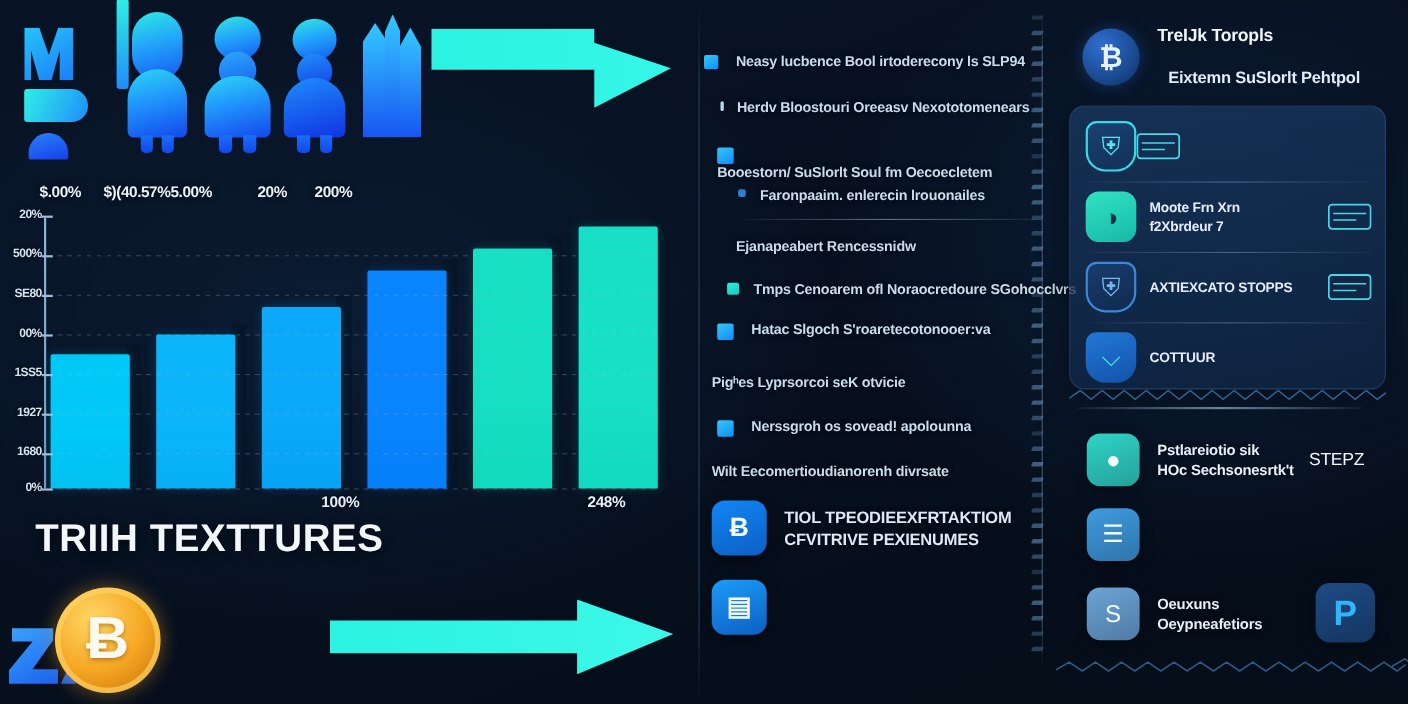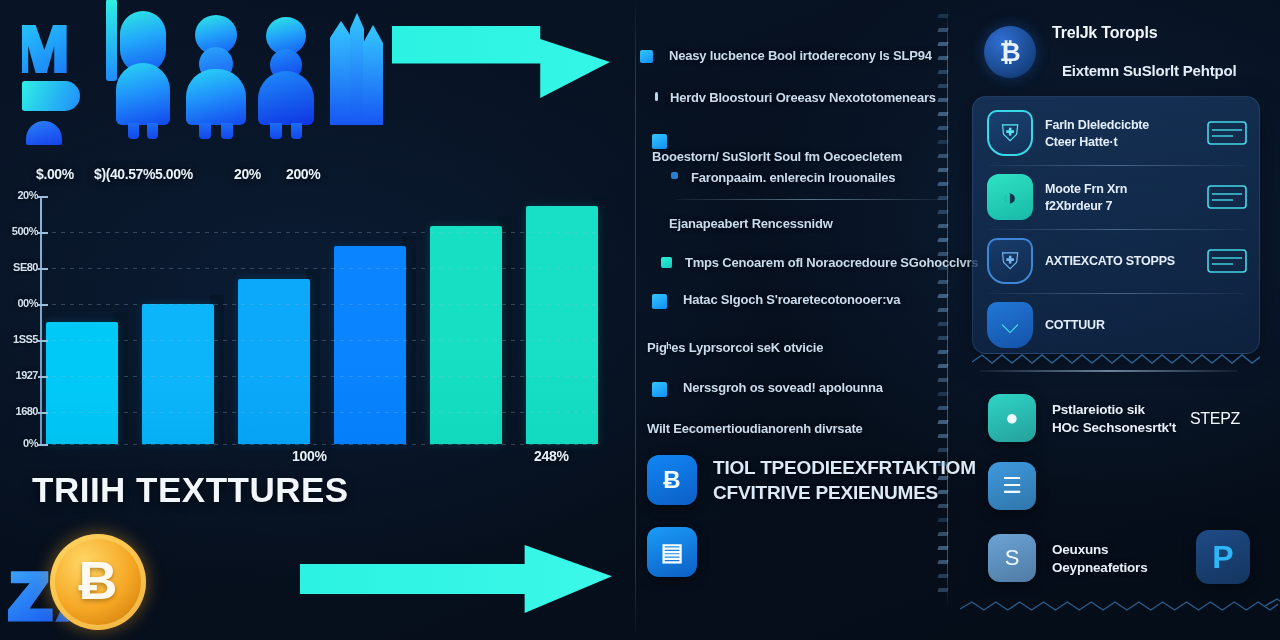--- a/index.html
+++ b/index.html
@@ -188,21 +188,21 @@
   }
 
   .mid-card { position: absolute; display: flex; align-items: center; gap: 16px; }
   .mid-card-icon {
     flex: 0 0 auto; width: 50px; height: 50px; border-radius: 12px;
     display: flex; align-items: center; justify-content: center;
     box-shadow: 0 3px 12px rgba(0,0,0,.45);
   }
   .mid-card-text {
     display: flex; flex-direction: column; gap: 3px;
-    color: #dce9f6; font-size: 19px; font-weight: 700; letter-spacing: -0.2px;
+    color: #dce9f6; font-size: 15px; font-weight: 700; letter-spacing: -0.2px;
     white-space: nowrap; text-shadow: 0 0 5px rgba(0,0,0,.7);
   }
 
   
   #tick-rail { position: absolute; left: 938px; top: 8px; width: 20px; height: 600px; }
   #tick-rail-line {
     position: absolute; left: 9px; top: 0; width: 1px; height: 600px;
     background: linear-gradient(180deg, rgba(120,170,215,0), rgba(120,170,215,.45) 8%, rgba(120,170,215,.45) 92%, rgba(120,170,215,0));
   }
   .rail-tick {
@@ -509,24 +509,20 @@
         <span id="right-header-title">TreIJk Toropls</span>
         <span id="right-header-sub">Eixtemn SuSlorlt Pehtpol</span>
       </div>
     </div>
 
     <div id="right-panel">
         <div class="panel-row" style="top: 4px;">
           <div class="panel-row-icon" style="background: linear-gradient(160deg, rgba(30, 80, 140, 0.55), rgba(18, 52, 96, 0.5)); border: 2px solid rgb(58, 217, 232); color: rgb(87, 228, 242); border-radius: 10px 10px 18px 18px;">
             <span style="font-size:23px;line-height:1;">⛨</span>
           </div>
-          <div class="panel-row-label">
-            <span>Farln Dleledcicbte</span>
-            <span>Cteer Hatte·t</span>
-          </div>
           <div class="panel-row-thumb"><svg viewBox="0 0 40 28" width="40" height="28">
               <rect x="1" y="3" width="38" height="22" rx="3" fill="none" stroke="#46d8e8" stroke-width="1.6"></rect>
               <line x1="5" y1="11" x2="35" y2="11" stroke="#46d8e8" stroke-width="1.4"></line>
               <line x1="5" y1="17" x2="26" y2="17" stroke="#46d8e8" stroke-width="1.4"></line>
             </svg></div>
         </div>
         <div class="panel-sep" style="top: 68px;"></div>
         <div class="panel-row" style="top: 68px;">
           <div class="panel-row-icon" style="background: linear-gradient(160deg, rgb(47, 227, 196), rgb(24, 185, 166)); color: rgb(7, 56, 74); border-radius: 12px;">
             <span style="font-size:23px;line-height:1;">◑</span>

